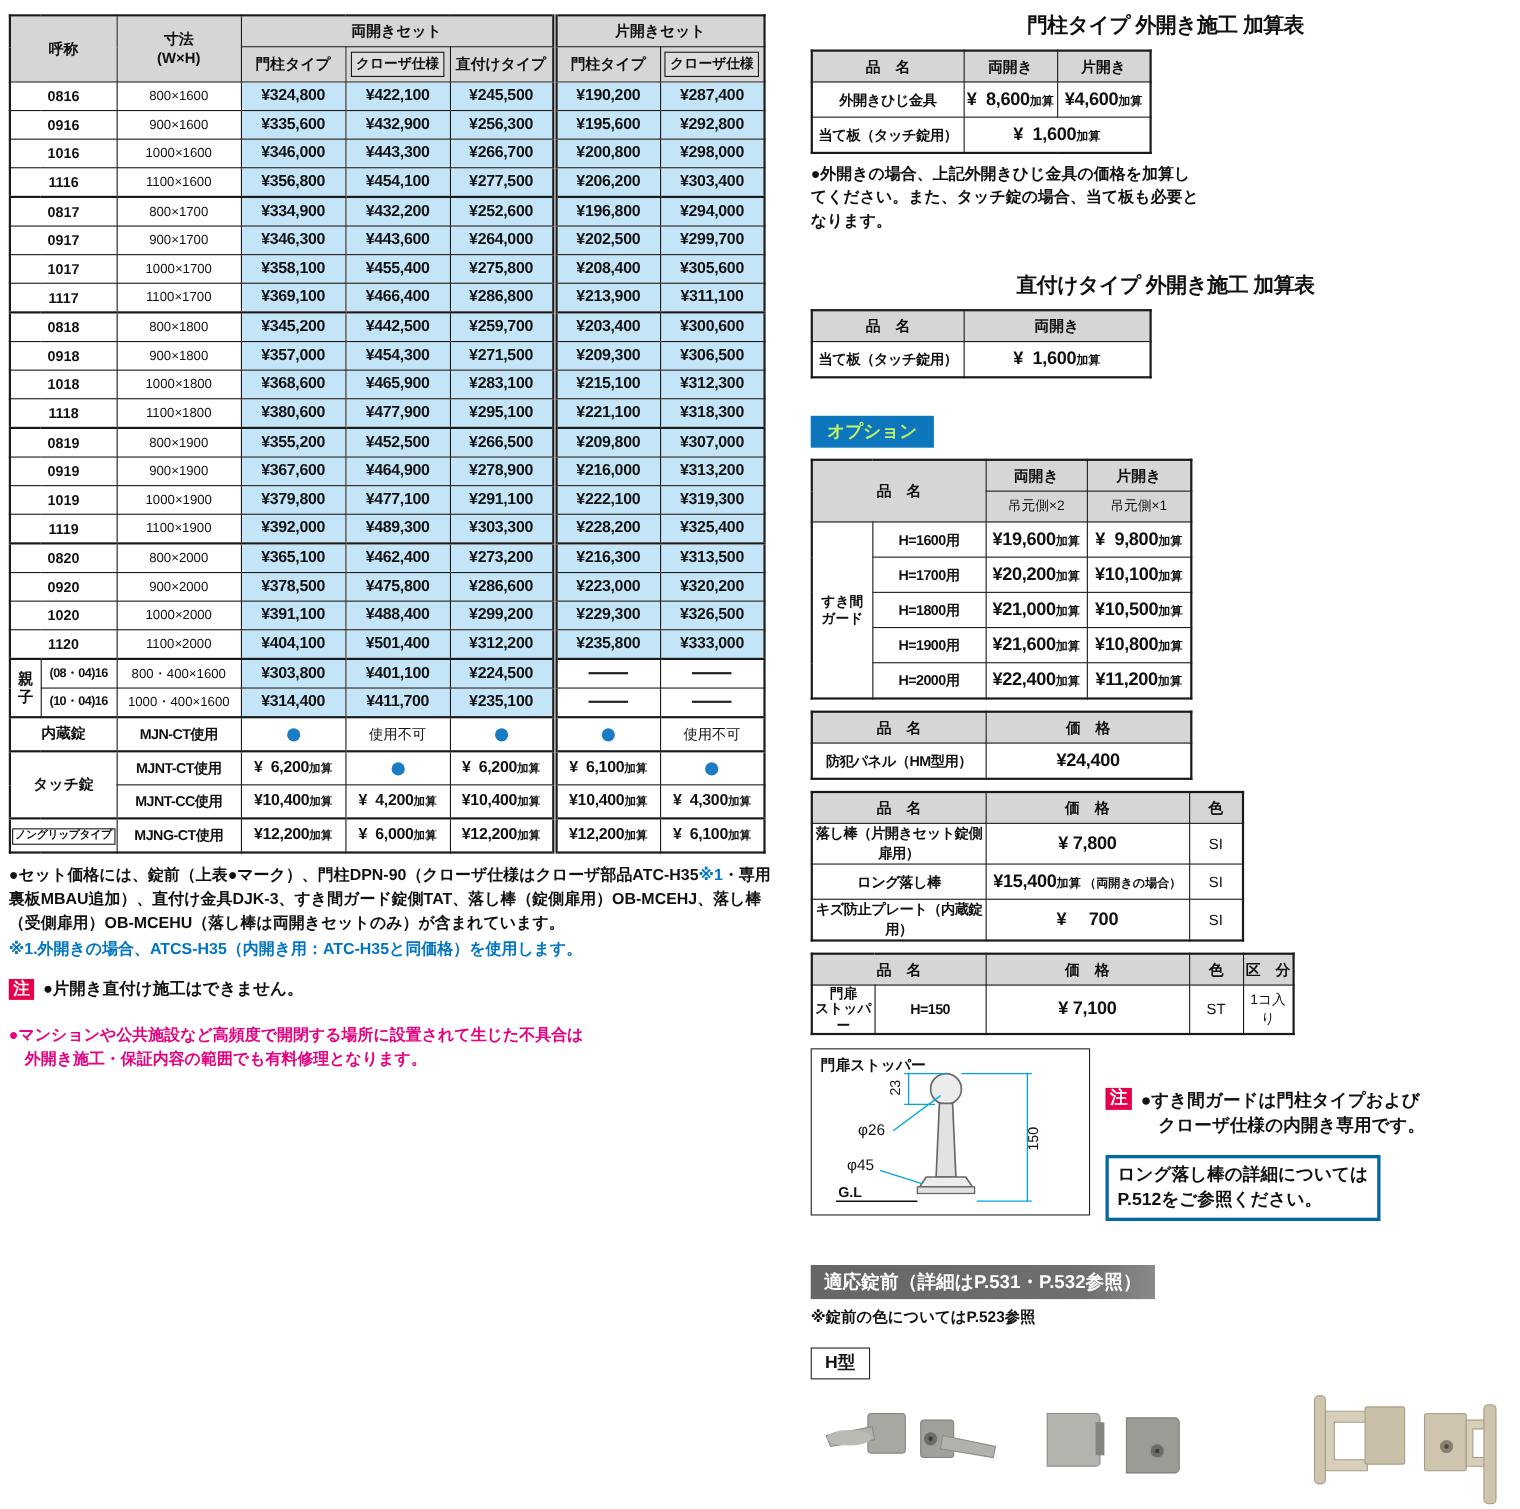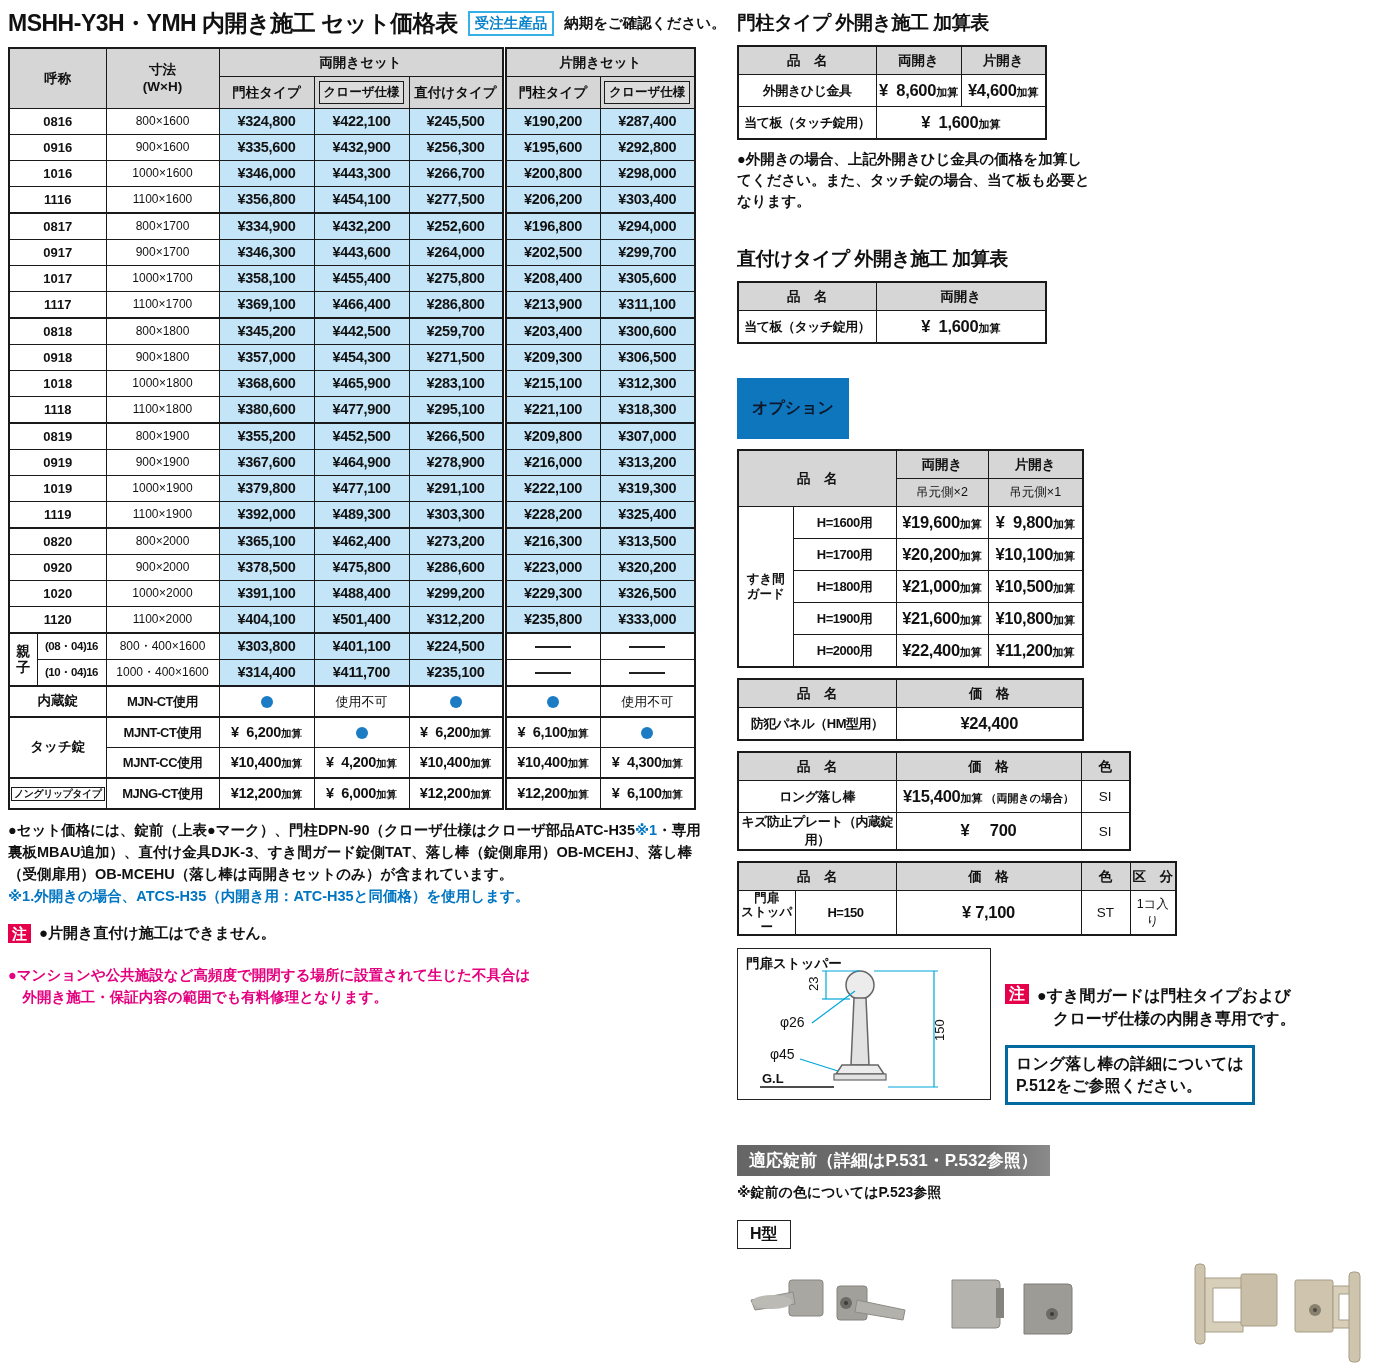--- a/index.html
+++ b/index.html
@@ -41,30 +41,30 @@
   .notes{margin-top:10px;width:694px;}
   .note-black{font-size:14.5px;font-weight:bold;line-height:1.5;white-space:pre-line;}
   .note-blue{font-size:14.5px;font-weight:bold;color:#0075c2;margin-top:2px;}
   .chu-row{display:flex;align-items:flex-start;gap:8px;margin-top:18px;}
   .chu-badge{background:#e6004c;color:#fff;font-size:15px;font-weight:bold;padding:2px 4px;line-height:1;flex:0 0 auto;}
   .chu-text{font-size:15px;font-weight:bold;}
   .note-magenta{margin-top:22px;color:#e4007f;font-size:14.5px;font-weight:bold;line-height:1.5;white-space:pre-line;}
 
   
   #right-col{position:absolute;left:737px;top:8px;width:645px;}
-  .rc-h2{font-size:19px;font-weight:bold;margin:2px 0 9px 0;letter-spacing:-0.5px;}
+  .rc-h2{font-size:19px;font-weight:bold;margin:2px 0 9px 0;letter-spacing:-0.5px;text-align:center;}
   table.rt{border-collapse:collapse;table-layout:fixed;border:2.5px solid #1a1a1a;}
   .rt th,.rt td{border:1px solid #1a1a1a;text-align:center;padding:0;}
   .rt th{background:#d6d6d6;font-size:13.5px;font-weight:bold;height:27px;}
   .rt td{height:31px;font-size:13.5px;}
   .rt td.n{font-size:13px;font-weight:bold;letter-spacing:-0.5px;}
   .rt .pbig{font-weight:bold;font-size:16.5px;letter-spacing:-0.3px;white-space:pre;}
   .rt .suf{font-size:11px;}
   .rnote{font-size:14.5px;font-weight:bold;line-height:1.45;white-space:pre-line;margin:9px 0 0 0;}
-  .opt-badge{display:inline-block;background:#0e76bd;color:#0f172a;font-size:16px;font-weight:bold;padding:20px 15px;margin:34px 3px 10px 0;}
+  .opt-badge{display:inline-block;background:#0e76bd;color:#bef264;font-size:16px;font-weight:bold;padding:4px 15px;margin:34px 3px 10px 0;}
   .gap10{margin-top:10px;}
   .rt td.vname{font-size:12.5px;font-weight:bold;white-space:pre-line;line-height:1.15;}
 
   .diag-row{display:flex;margin-top:12px;gap:14px;}
   .diag-box{border:1.5px solid #222;width:252px;height:150px;flex:0 0 aupx;position:relative;background:#fff;}
   .diag-title{position:absolute;left:8px;top:6px;font-size:13.5px;font-weight:bold;}
   .diag-right{padding-top:36px;}
   .chu-row2{display:flex;gap:8px;align-items:flex-start;}
   .chu-text2{font-size:16px;font-weight:bold;line-height:1.45;white-space:pre-line;}
   .bluebox{border:3px solid #0369a1;padding:5px 8px;font-size:16px;font-weight:bold;line-height:1.4;margin-top:14px;white-space:pre-line;display:inline-block;}
@@ -74,25 +74,20 @@
   .htype{display:inline-block;border:1.5px solid #222;font-size:16px;font-weight:bold;padding:3px 12px;margin-top:18px;}
   .img-row{display:flex;margin-top:8px;align-items:flex-end;}
   .img-slot{height:110px;display:flex;align-items:center;justify-content:center;}
 </style>
 </head>
 <body>
 
 <div id="page">
 
   <div id="left-col">
-    <div class="title-row">
-      <span class="page-title">MSHH-Y3H・YMH 内開き施工 セット価格表</span>
-      <span class="order-badge">受注生産品</span>
-      <span class="order-note">納期をご確認ください。</span>
-    </div>
 
     <table class="main">
       <colgroup>
         <col style="width:28px">
           <col style="width:69px">
           <col style="width:113px">
         <col style="width:95px">
           <col style="width:95px">
           <col style="width:95px">
         <col style="width:96px">
@@ -488,20 +483,25 @@
           <col style="width:49px">
         </colgroup>
       <tbody>
           <tr>
         <th>品　名</th>
         <th>価　格</th>
         <th>色</th>
       </tr>
       </tbody>
         <tbody id="otoshibou-tbody">
+          <tr>
+            <td class="n">落し棒（片開きセット錠側扉用）</td>
+            <td><span class="pbig">¥ 7,800</span></td>
+            <td>SI</td>
+          </tr>
           <tr>
             <td class="n">ロング落し棒</td>
             <td><span class="pbig">¥15,400</span><span class="suf">加算 （両開きの場合）</span></td>
             <td>SI</td>
           </tr>
           <tr>
             <td class="n">キズ防止プレート（内蔵錠用）</td>
             <td><span class="pbig">¥　 700</span></td>
             <td>SI</td>
           </tr>

